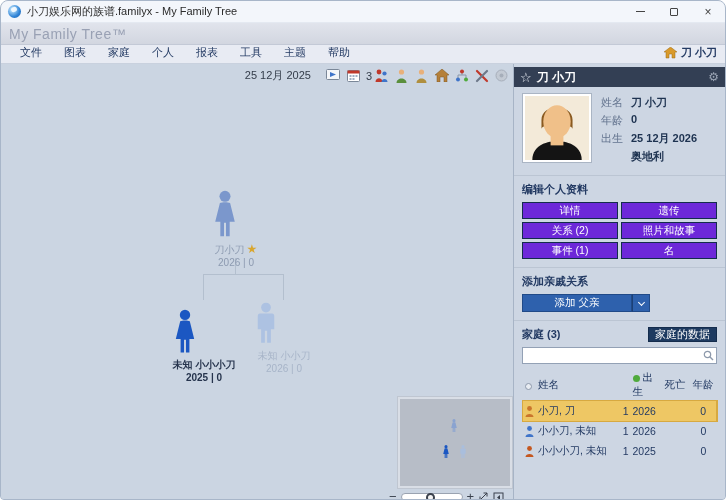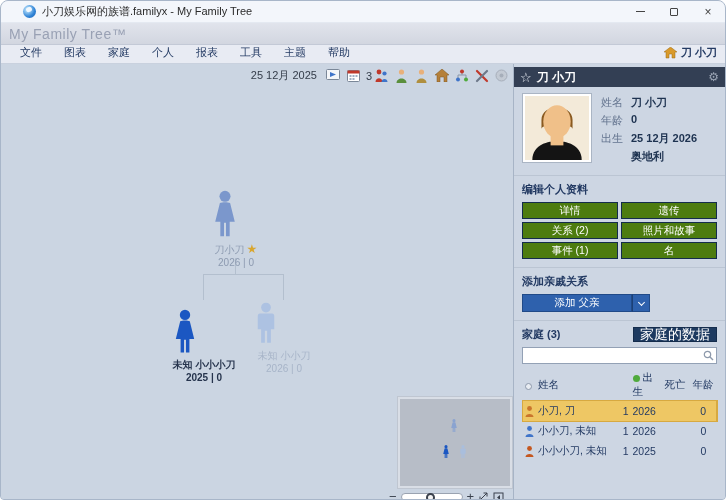--- a/index.html
+++ b/index.html
@@ -4,21 +4,21 @@
 <style>
   * { margin:0; padding:0; box-sizing:border-box; }
   html,body { width:726px; height:500px; }
   body { font-family:"Liberation Sans","DejaVu Sans",sans-serif; font-size:11px; color:#253b66; }
   .window { width:726px; height:500px; display:flex; flex-direction:column;
             border:1px solid #a8b6c9; border-radius:8px 8px 4px 4px; overflow:hidden;
             background:#cbd5e2; }
 
   
   .titlebar { height:22px; background:#f3f6fb; display:flex; align-items:center;
-              padding-left:22px; flex-shrink:0; border-bottom:1px solid #e4e9f1; }
+              padding-left:7px; flex-shrink:0; border-bottom:1px solid #e4e9f1; }
   .app-icon { width:13px; height:13px; border-radius:50%;
               background:radial-gradient(circle at 35% 35%, #9fd0f5 18%, #2f83d6 60%, #1b5fae 100%);
               position:relative; margin-right:6px; }
   .app-icon::after { content:""; position:absolute; left:3px; top:2px; width:6px; height:5px;
               border-radius:50%; background:#fff; transform:rotate(-20deg); opacity:.85; }
   .title-text { font-size:11px; color:#2b2b2b; }
   .win-controls { margin-left:auto; display:flex; height:100%; }
   .win-btn { width:34px; height:100%; display:flex; align-items:center; justify-content:center; color:#444; }
   .glyph-min { width:9px; height:1px; background:#444; }
   .glyph-max { width:8px; height:8px; border:1px solid #444; border-radius:1px; }
@@ -34,21 +34,21 @@
              flex-shrink:0; border-bottom:1px solid #c9d1de; }
   .menu-item { padding:0 11px; color:#233a63; cursor:default; }
   .menubar-right { margin-left:auto; display:flex; align-items:center; gap:4px; font-weight:bold; color:#233a63; }
 
   
   .main { flex:1; display:flex; min-height:0; }
   .canvas { width:512px; position:relative; background:#cbd5e2; flex-shrink:0; }
 
   
   .canvas-toolbar { position:absolute; top:4px; right:4px; display:flex; align-items:center; gap:5px; }
-  .ct-date { color:#333c49; margin-right:4px; }
+  .ct-date { color:#333c49; margin-right:10px; }
   .ct-icon { width:15px; height:15px; display:flex; align-items:center; justify-content:center; }
   .ct-count { color:#333c49; margin-right:-3px; }
 
   
   .fig { position:absolute; display:flex; flex-direction:column; }
   .fig-label { margin-top:2px; white-space:nowrap; text-align:center; font-size:10px; }
   .lbl-root { color:#8c9ab0; }
   .lbl-sel  { color:#26344d; font-weight:bold; }
   .lbl-faded{ color:#a7b4c8; }
   .lbl-sub  { font-size:10px; text-align:center; }
@@ -79,32 +79,32 @@
   .pinfo { padding-top:2px; }
   .prow { display:flex; margin-bottom:3px; }
   .plabel { width:30px; color:#64748f; flex-shrink:0; }
   .pvalue { color:#1d3250; font-weight:bold; }
 
   .divider { height:1px; background:#bbc5d3; margin:0 0 0 0; }
 
   .section { padding:6px 8px 8px 8px; }
   .sec-title { font-weight:bold; color:#233a63; margin-bottom:5px; }
   .btn-grid { display:grid; grid-template-columns:1fr 1fr; gap:3px; }
-  .btn-dark { background:#4d7c0f; border:1px solid #142c4c; color:#fff; height:17px;
+  .btn-dark { background:#6d28d9; border:1px solid #142c4c; color:#fff; height:17px;
               display:flex; align-items:center; justify-content:center; font-size:10.5px; cursor:default; }
   .split-btn { display:flex; width:128px; height:18px; }
   .split-main { flex:1; background:#2e61ad; border:1px solid #204a88; color:#fff;
                 display:flex; align-items:center; justify-content:center; font-size:10.5px; }
   .split-arrow { width:18px; background:#2e61ad; border:1px solid #204a88; border-left:1px solid #1c4076;
                  display:flex; align-items:center; justify-content:center; }
   .chev { width:5px; height:5px; border-right:1.5px solid #fff; border-bottom:1.5px solid #fff; transform:rotate(45deg); margin-top:-2px; }
 
   .fam-head { display:flex; align-items:center; margin-bottom:5px; }
   .btn-small { margin-left:auto; background:#1d3a60; border:1px solid #142c4c; color:#fff;
-               font-size:14px; height:15px; padding:0 6px; display:flex; align-items:center; }
+               font-size:11px; height:15px; padding:0 6px; display:flex; align-items:center; }
   .search-wrap { position:relative; margin-bottom:6px; }
   .search-input { width:100%; height:17px; border:1px solid #93a1b5; background:#fff; padding:0 18px 0 4px; font-size:10px; }
   .search-icon { position:absolute; right:3px; top:3px; }
 
   table.fam { width:100%; border-collapse:collapse; font-size:10.5px; }
   table.fam th { font-weight:normal; color:#233a63; text-align:left; padding:1px 2px; border-bottom:1px solid #b6c0cf; }
   table.fam td { padding:3px 2px; color:#233a63; }
   .col-ico { width:13px; }
   .col-m { width:12px; text-align:right; }
   .col-b { width:32px; }

